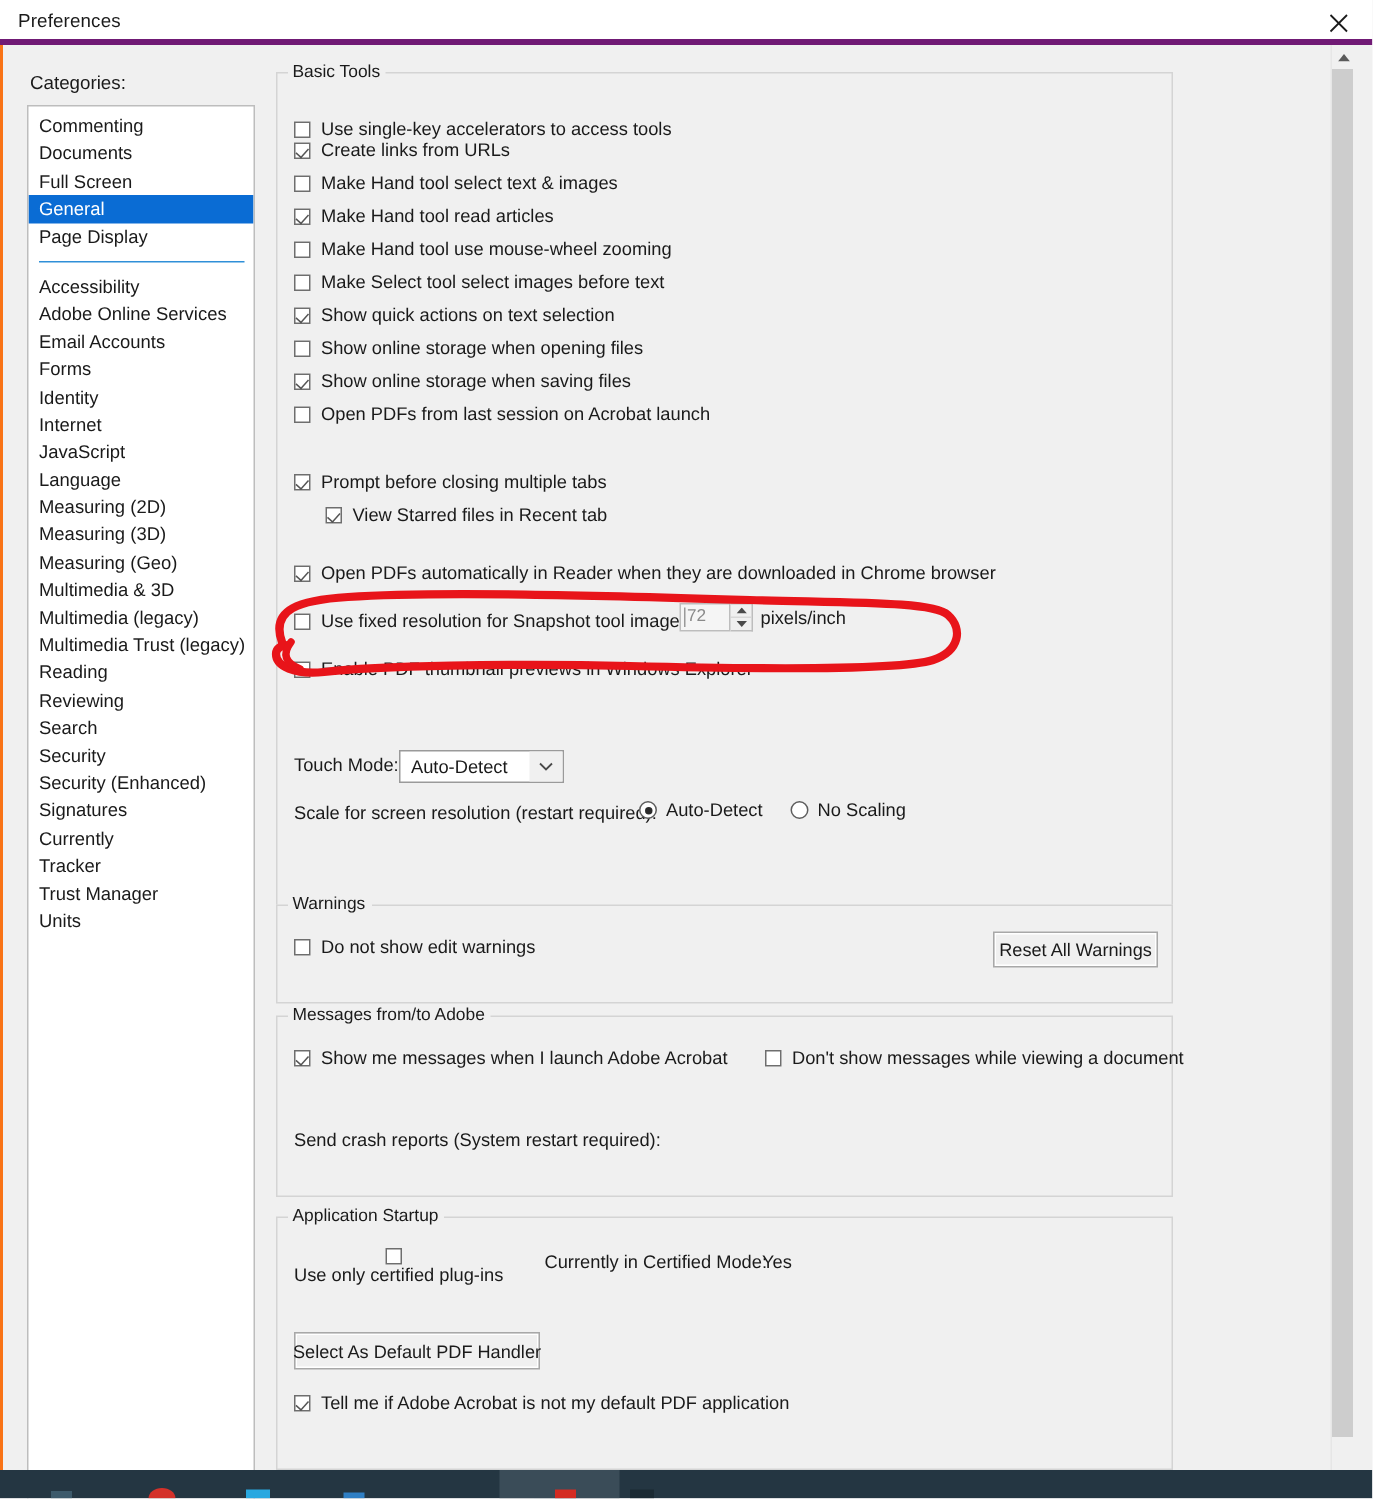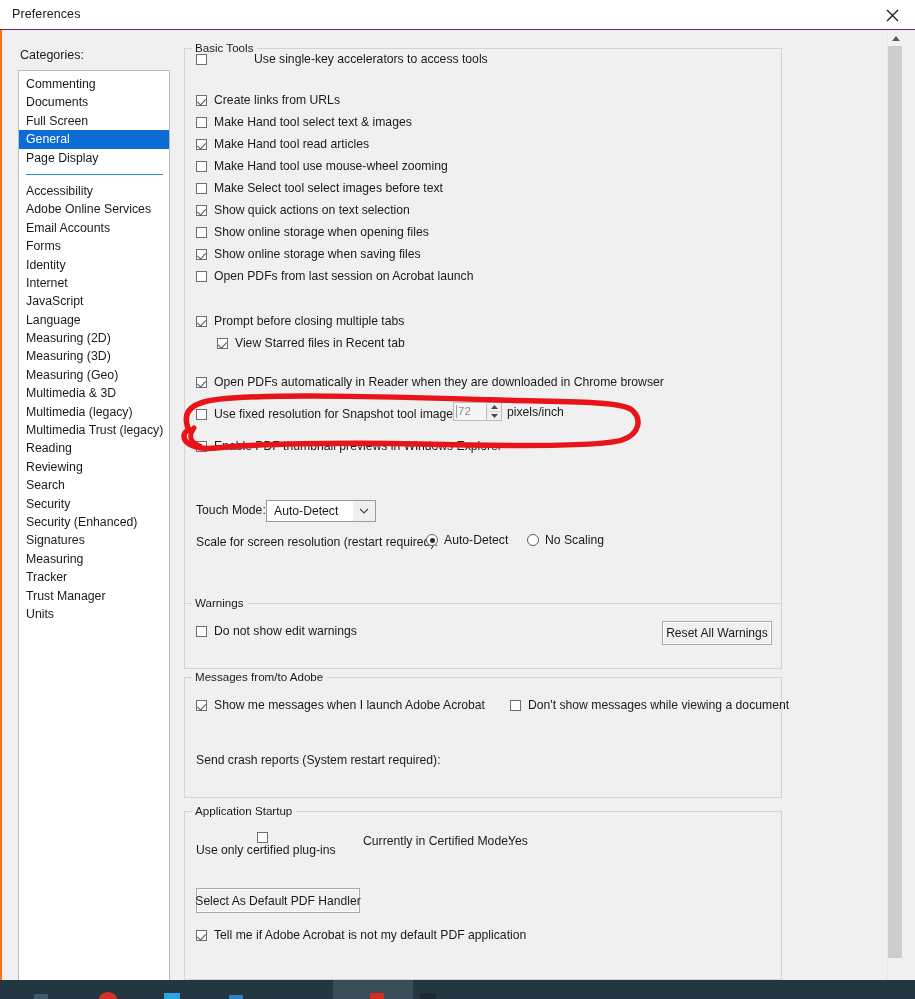--- a/index.html
+++ b/index.html
@@ -14,21 +14,21 @@
     width: 915px; height: 999px;
     background: #f0f0f0;
     overflow: hidden;
   }
 
   
   .titlebar {
     position: absolute; left: 0; top: 0;
     width: 915px; height: 30px;
     background: #ffffff;
-    border-bottom: 1px solid #701a75;
+    border-bottom: 4px solid #701a75;
     box-sizing: border-box;
   }
   .titlebar .title {
     position: absolute; left: 12px; top: 7px;
     font-size: 12.5px; color: #1a1a1a;
     letter-spacing: 0.1px;
   }
   .close-btn {
     position: absolute; right: 0; top: 0;
     width: 46px; height: 30px;
@@ -312,32 +312,32 @@
       <div class="cat-item">Measuring (Geo)</div>
       <div class="cat-item">Multimedia &amp; 3D</div>
       <div class="cat-item">Multimedia (legacy)</div>
       <div class="cat-item">Multimedia Trust (legacy)</div>
       <div class="cat-item">Reading</div>
       <div class="cat-item">Reviewing</div>
       <div class="cat-item">Search</div>
       <div class="cat-item">Security</div>
       <div class="cat-item">Security (Enhanced)</div>
       <div class="cat-item">Signatures</div>
-      <div class="cat-item">Measuring</div>
+      <div class="cat-item">Currently</div>
       <div class="cat-item">Tracker</div>
       <div class="cat-item">Trust Manager</div>
       <div class="cat-item">Units</div>
     </div>
 
     <div class="right-pane">
 
       <div class="group" id="grp-basic">
         <div class="legend">Basic Tools</div>
 
-        <div class="chk-row" style="left:11px; top:3px;gap:40px;">
+        <div class="chk-row" style="left:11px; top:30px;">
           <span class="cbox"></span>
           <span class="chk-label">Use single-key accelerators to access tools</span>
         </div>
         <div class="chk-row" style="left:11px; top:44px;">
           <span class="cbox checked"></span>
           <span class="chk-label">Create links from URLs</span>
         </div>
         <div class="chk-row" style="left:11px; top:66px;">
           <span class="cbox"></span>
           <span class="chk-label">Make Hand tool select text &amp; images</span>

